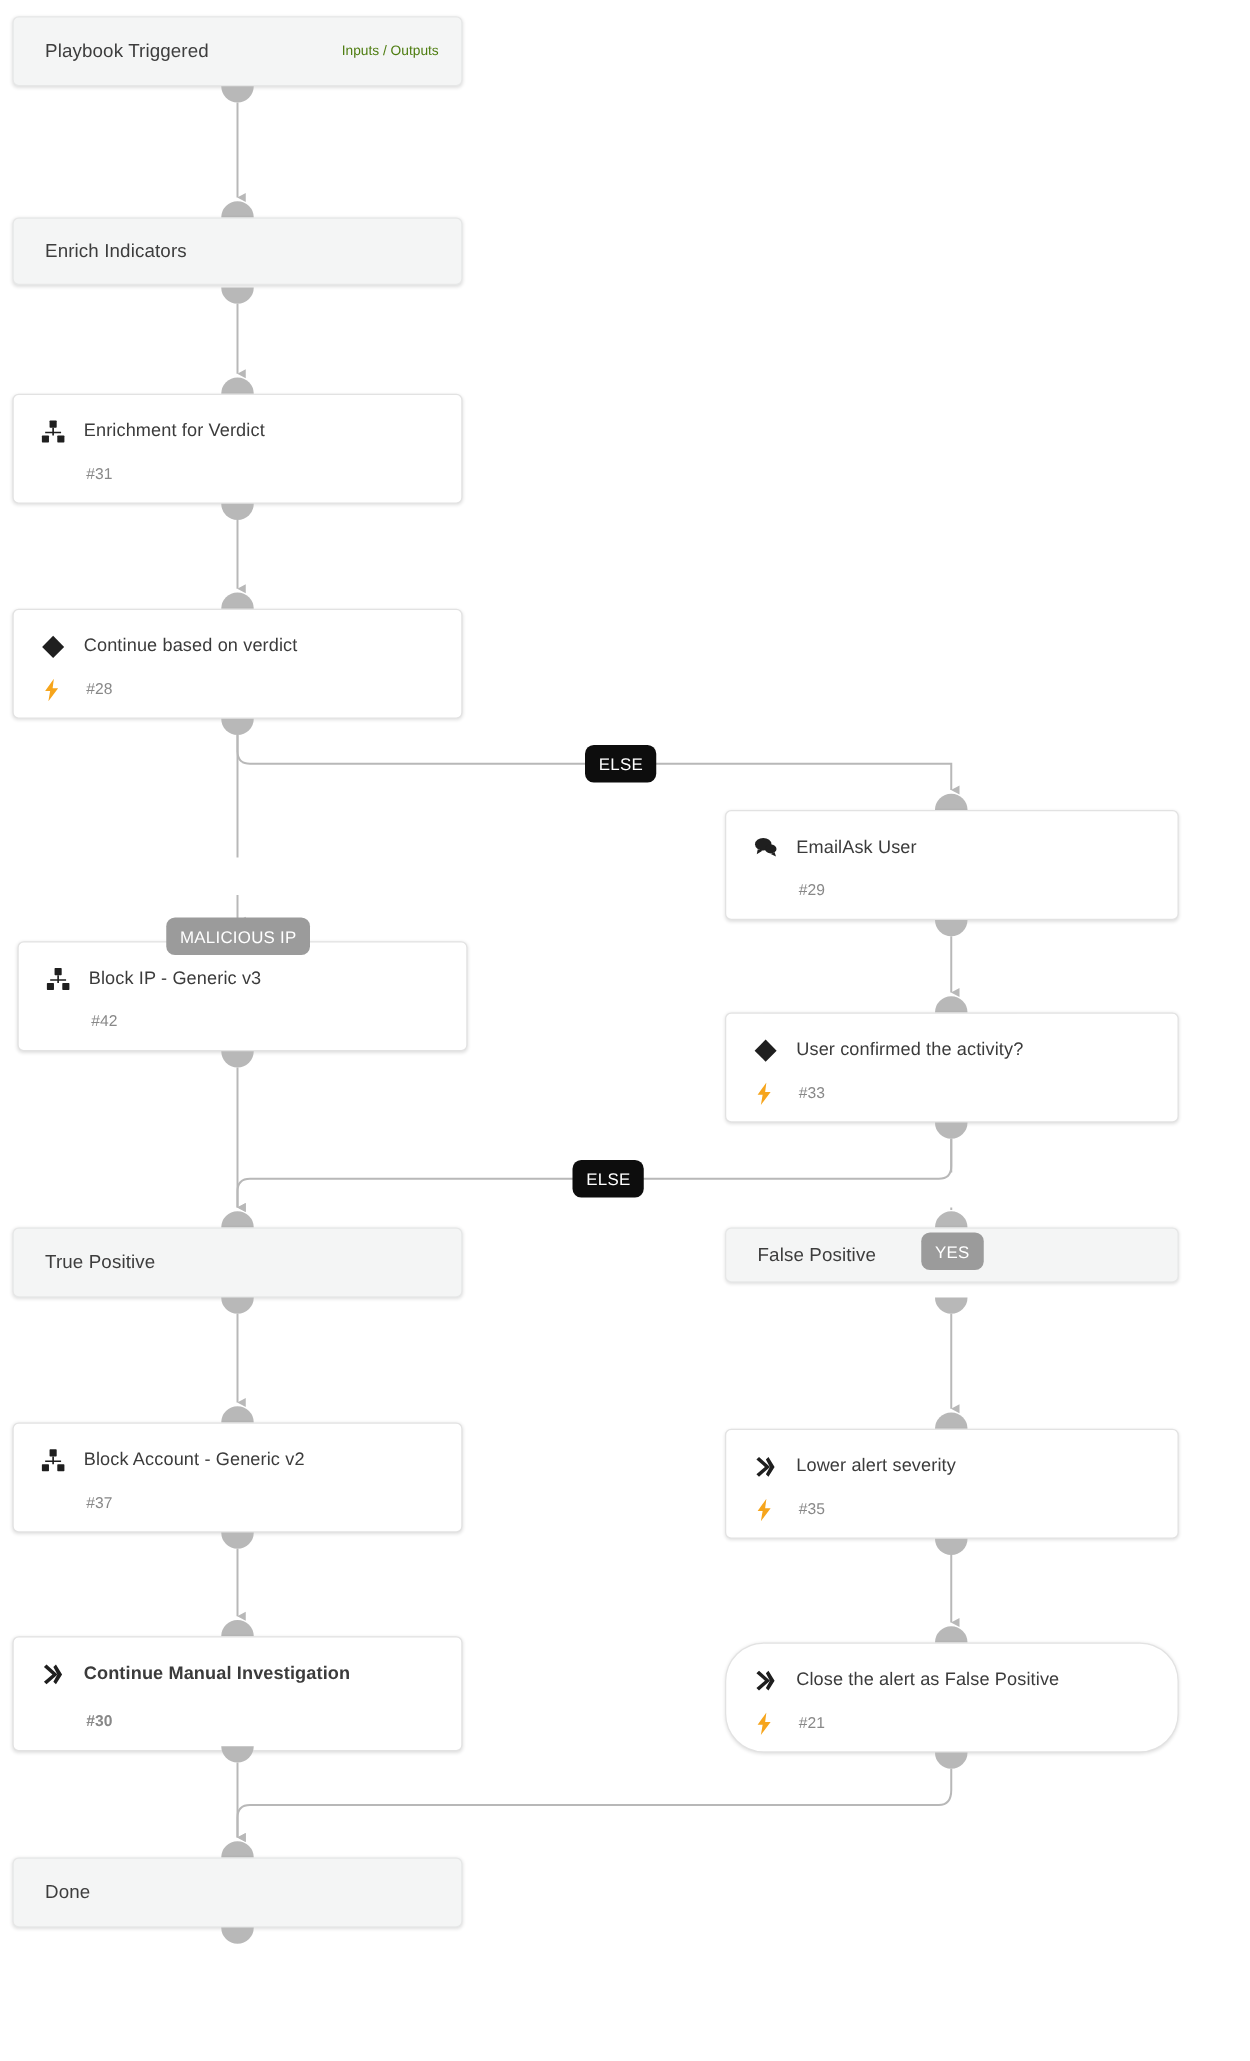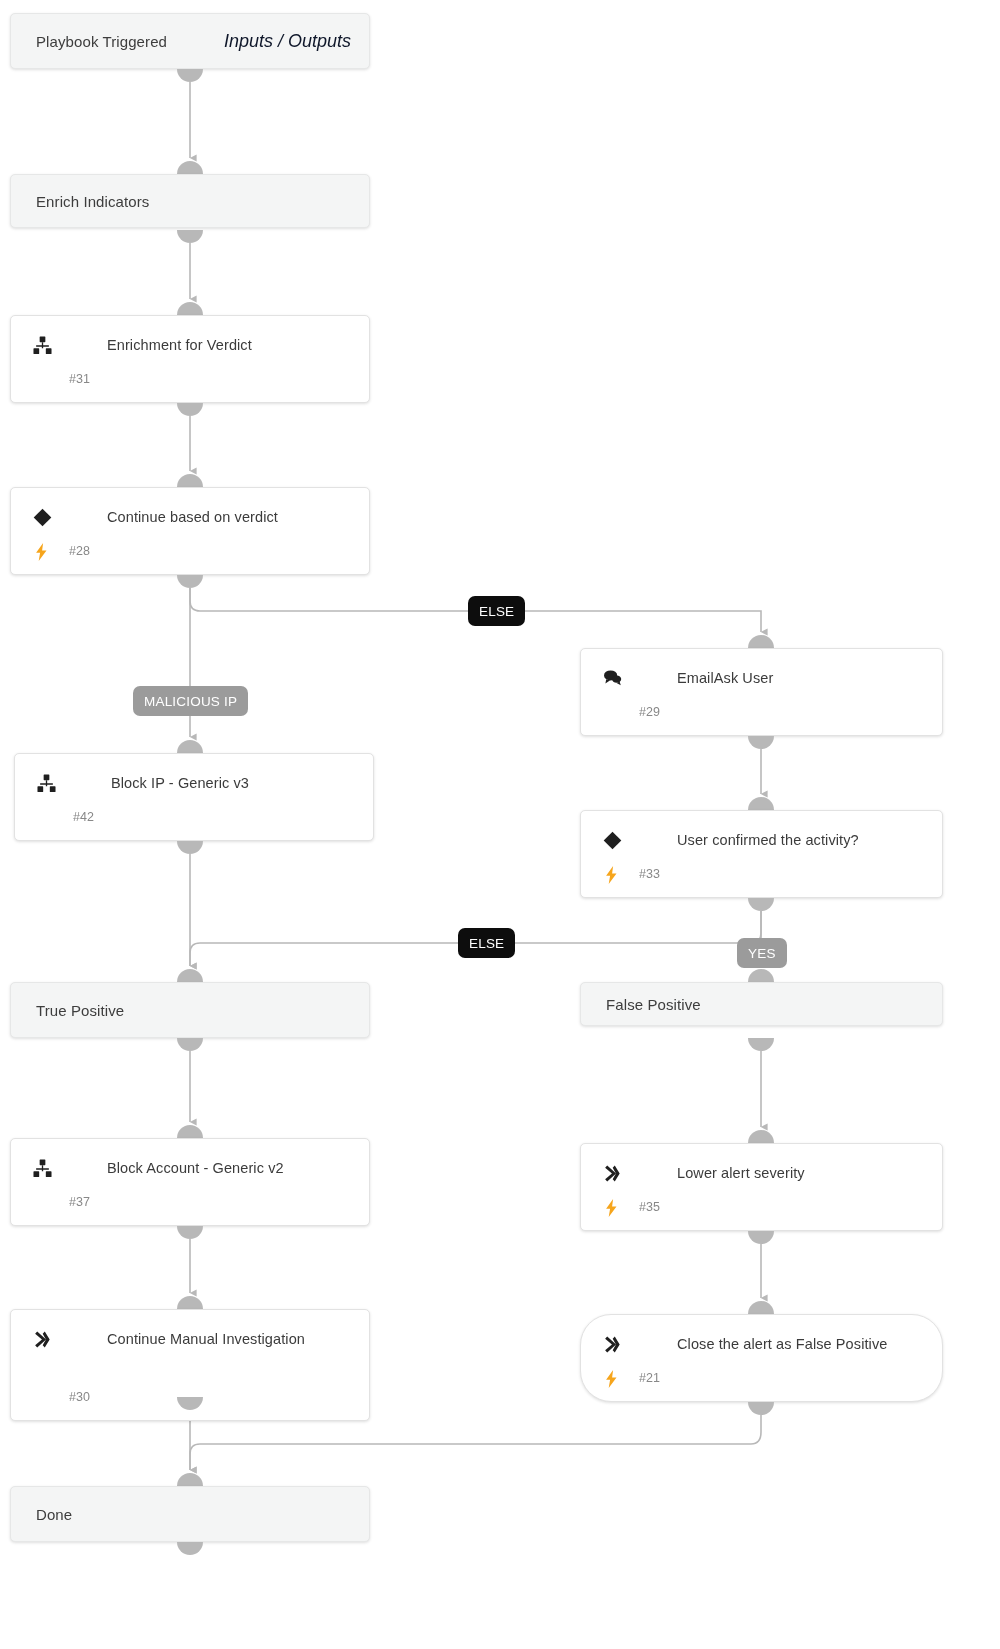--- a/index.html
+++ b/index.html
@@ -53,44 +53,42 @@
   .node.section .node-title {
     left: 25px;
     top: 50%;
     transform: translateY(-50%);
     font-size: 15px;
     color: #3d3d3d;
   }
   .node.task .node-title {
     left: 56px;
     top: 21px;
-    margin-left: 40px;
   }
 
   .node-sub {
     position: absolute;
     left: 0;
     font-size: 12.5px;
     color: #888888;
     white-space: nowrap;
   }
   .node .id-label {
     left: 58px;
     bottom: 16px;
     text-align: right;
   }
   .io-label {
     position: absolute;
     right: 18px;
     top: 50%;
     transform: translateY(-50%);
-    font-size: 18px;
-    color: #0f172a;
+    font-size: 11px;
+    color: #4d7c0f;
     white-space: nowrap;
-    font-style: italic;
   }
 
   
   .icon-slot {
     position: absolute;
     left: 20px;
     top: 18px;
     width: 22px;
     height: 22px;
     display: flex;
@@ -135,21 +133,21 @@
     justify-content: center;
     height: 30px;
     padding: 0 11px;
     border-radius: 7px;
     font-size: 13.5px;
     color: #ffffff;
     white-space: nowrap;
     letter-spacing: 0.2px;
   }
   .pill.dark  { background: #0d0d0d; }
-  .pill.gray  { background: #9b9b9b; }
+  .pill.gray  { background: #9b9b9b; margin-top: 48px; }
 </style>
 </head>
 <body>
 
 <div id="canvas">
 
   <svg id="edges" viewBox="0 0 1000 1649" width="1000" height="1649">
     <defs>
       <marker id="arrow" markerWidth="9" markerHeight="9" refX="4.2" refY="7.4" orient="auto" markerUnits="userSpaceOnUse">
         <path d="M0.6,0.8 L4.2,7.6 L7.8,0.8 Z" fill="#b8b8b8"></path>
@@ -321,21 +319,21 @@
       <svg width="13" height="18" viewBox="0 0 12 18" fill="#f6a51c">
         <path d="M7.6,0 L0.6,9.8 h4 L3.2,18 L11,7.6 h-4.4 z"></path>
       </svg>
     </span>
     <span class="node-title">Lower alert severity</span>
     <span class="node-sub id-label">#35</span>
   </div>
   <div class="handle out" style="left:748px; top:1231px;"></div>
 
   <div class="handle in" style="left:177px; top:1296px;"></div>
-  <div class="node task" style="left:10px; top:1309px; width:360px; height:112px;">
+  <div class="node task" style="left:10px; top:1309px; width:360px; height:92px;font-weight:bold;">
     <span class="icon-slot">
       <svg width="17" height="17" viewBox="0 0 16 18" fill="#1f1f1f">
         <path d="M2.4,0.6 L11.8,9 L2.4,17.4 L0.2,15.2 L7.4,9 L0.2,2.8 Z"></path>
         <path d="M10.4,0.6 L15.6,9 L10.4,17.4 L8.2,15.2 L11.6,9 L8.2,2.8 Z"></path>
       </svg>
     </span>
     <span class="node-title">Continue Manual Investigation</span>
     <span class="node-sub id-label">#30</span>
   </div>
   <div class="handle out" style="left:177px; top:1397px;"></div>

